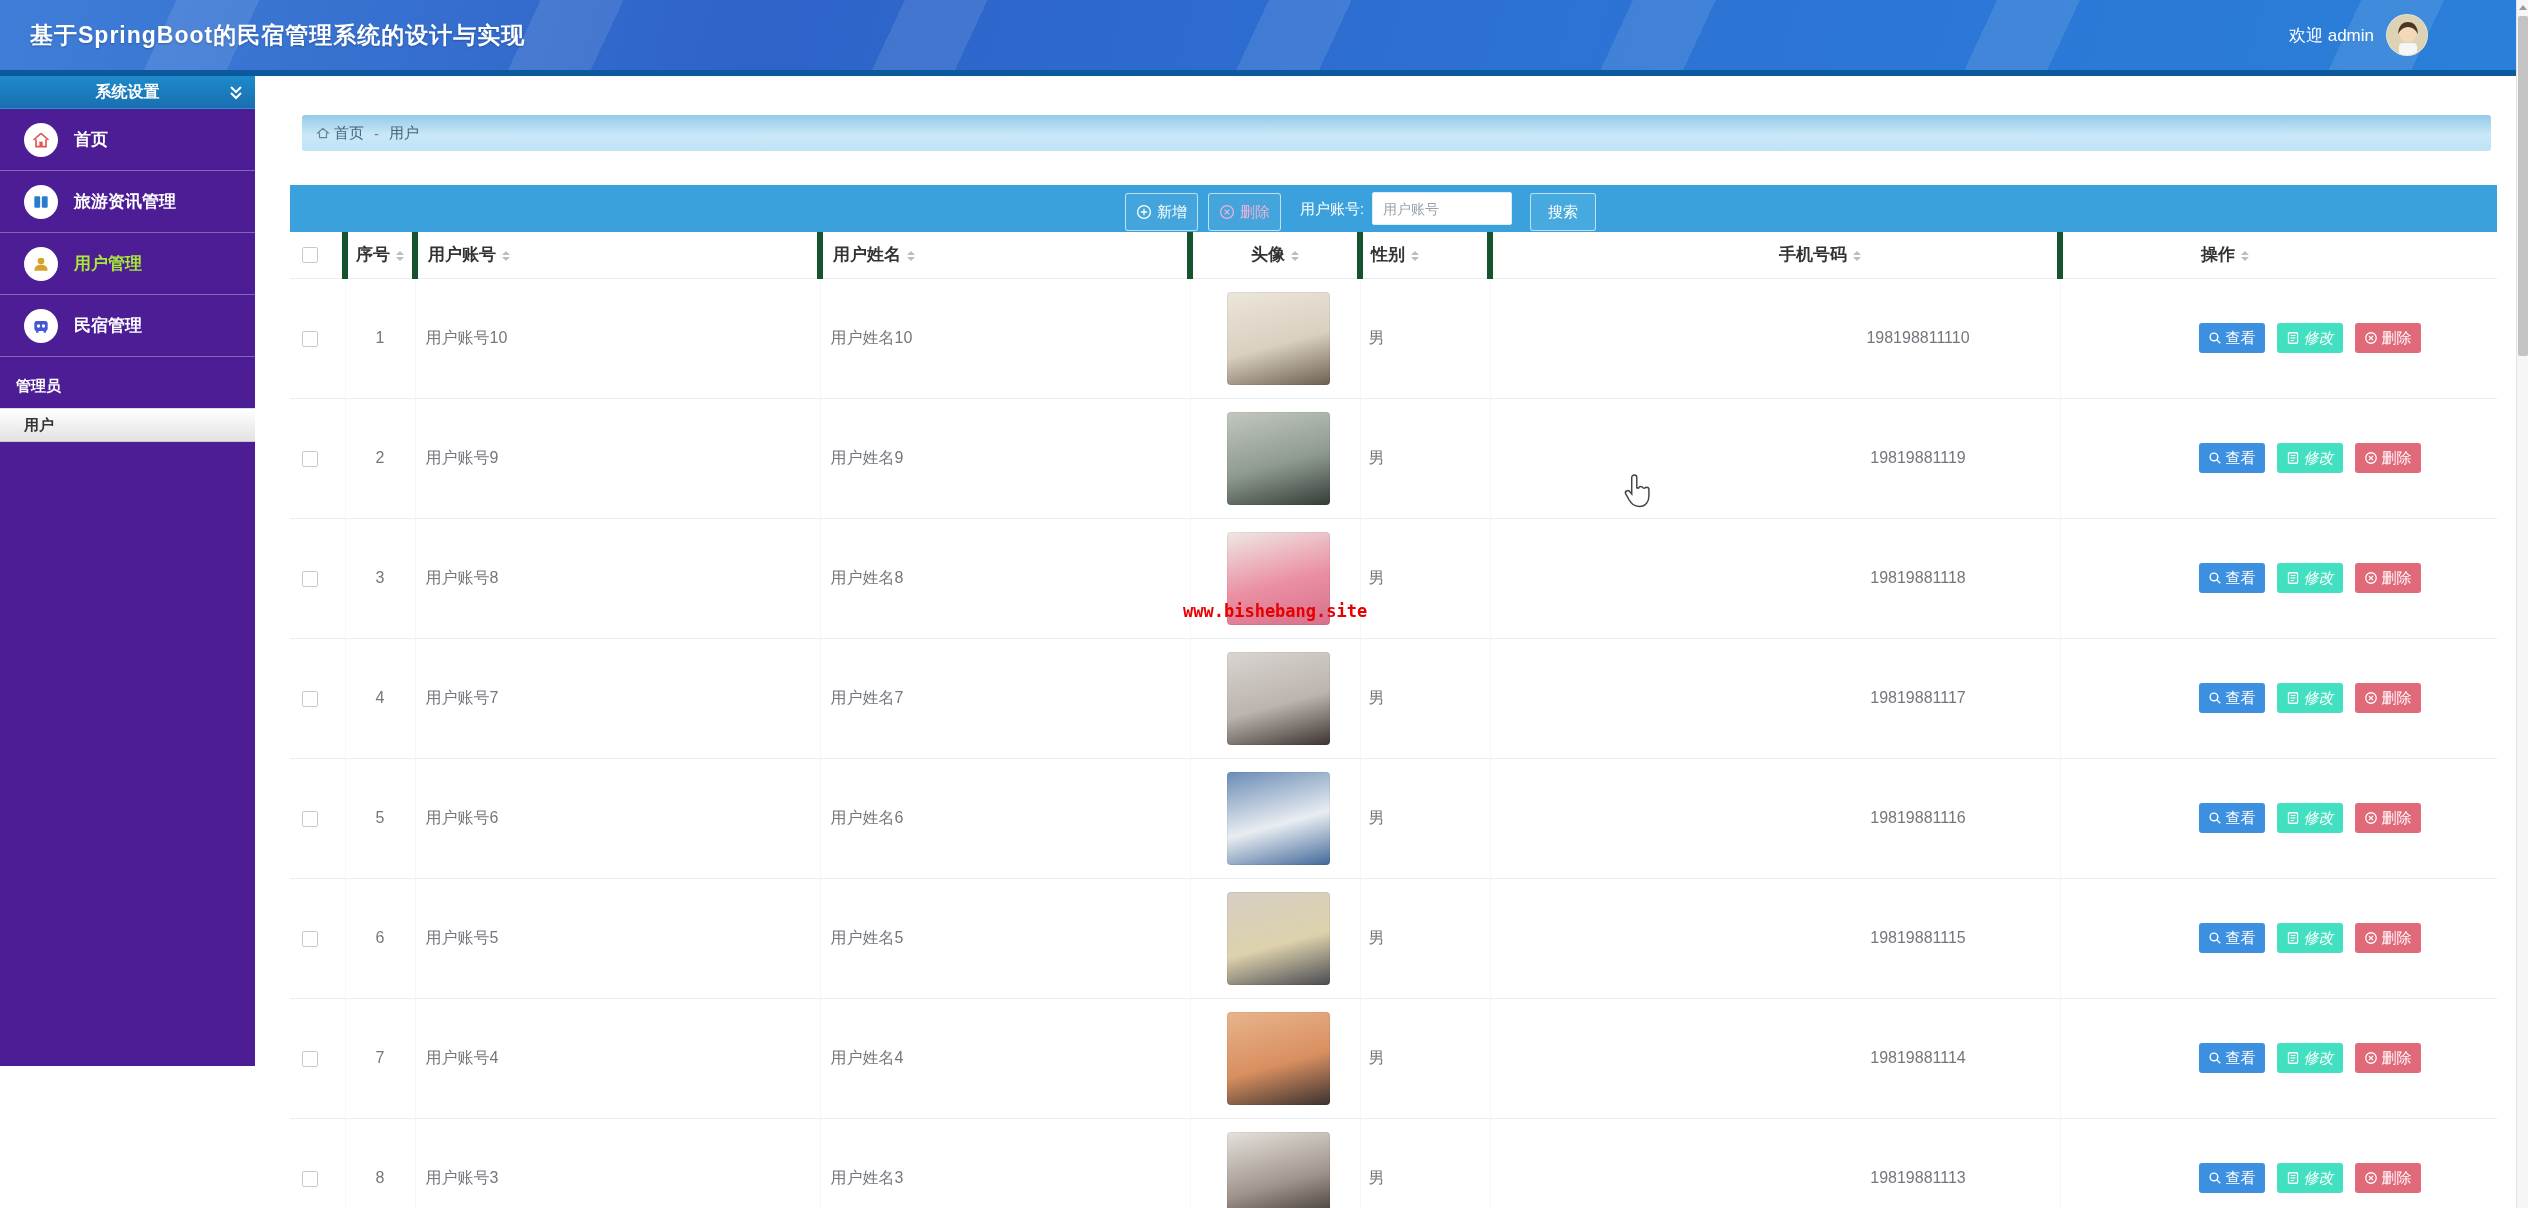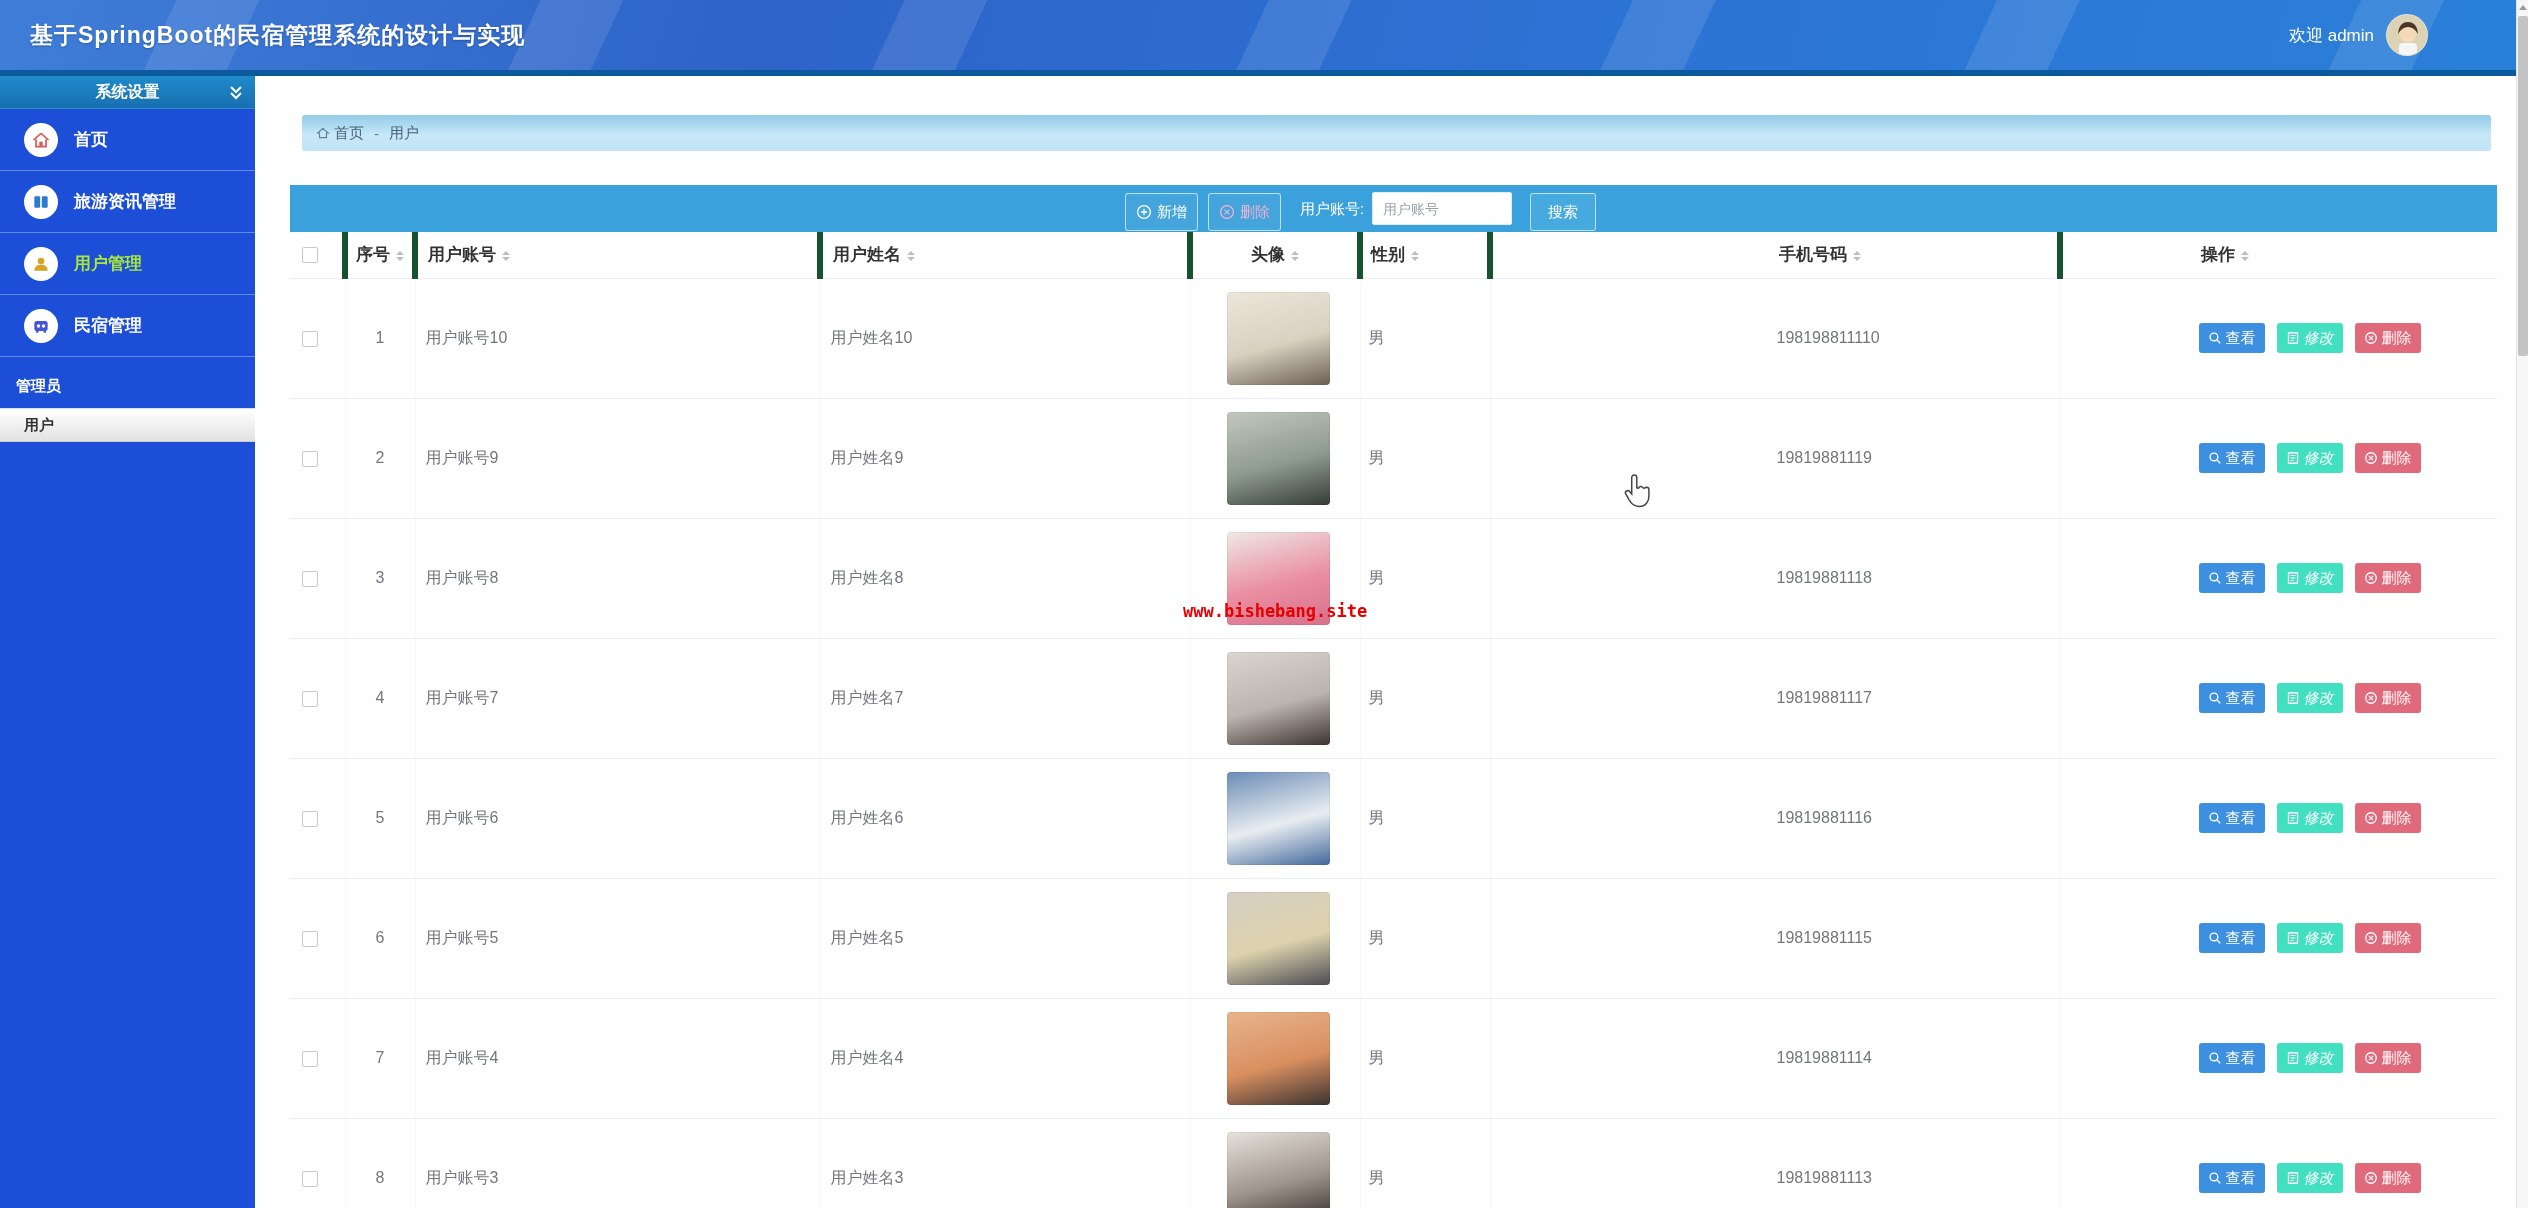--- a/index.html
+++ b/index.html
@@ -13,21 +13,21 @@
     background:repeating-linear-gradient(115deg, rgba(255,255,255,0) 0 160px, rgba(255,255,255,.10) 160px 235px, rgba(255,255,255,0) 235px 330px);
   }
   .banner-title { position:absolute; left:30px; top:0; line-height:70px; color:#fff;
     font-size:23px; font-weight:bold; letter-spacing:1px; text-shadow:0 1px 2px rgba(0,0,0,.25); }
   .banner-right { position:absolute; right:100px; top:0; height:70px; display:flex; align-items:center; gap:12px; }
   .welcome { color:#fff; font-size:17px; }
   .top-avatar { width:42px; height:42px; border-radius:50%; background:#ded4ba; overflow:hidden; border:1px solid rgba(255,255,255,.4); }
   .banner-divider { position:absolute; left:0; top:70px; width:2528px; height:6px; background:#0b5a9e; }
 
   
-  .sidebar { position:absolute; left:0; top:76px; width:255px; height:1132px; background:#1d4ed8; }
+  .sidebar { position:absolute; left:0; top:76px; width:255px; height:990px; background:#4c1d95; }
   .sys-header { height:33px; background:linear-gradient(#1f8aca,#186fb0); display:flex; align-items:center; justify-content:center; position:relative; border-bottom:1px solid #2a93cc; }
   .sys-header-label { color:#fff; font-size:16px; font-weight:bold; }
   .sys-chevrons { position:absolute; right:12px; top:9px; width:14px; height:16px; }
   .menu-item { height:62px; display:flex; align-items:center; border-bottom:1px solid rgba(255,255,255,.32); cursor:pointer; }
   .menu-icon { width:34px; height:34px; border-radius:50%; background:#fff; margin-left:24px; display:flex; align-items:center; justify-content:center; flex:none; }
   .menu-label { margin-left:16px; color:#fff; font-size:17px; font-weight:bold; }
   .menu-item.active .menu-label { color:#a9e83a; }
   .side-section { padding:20px 0 12px 16px; color:#fff; font-size:15px; font-weight:bold; }
   .submenu-selected { height:34px; background:linear-gradient(#ffffff,#e2e2e2); display:flex; align-items:center; padding-left:24px;
     color:#333; font-size:15px; font-weight:bold; border-top:1px solid #cfe3ef; border-bottom:1px solid #c9c9c9; cursor:pointer; }
@@ -54,21 +54,21 @@
 
   
   table.grid { position:absolute; left:35px; top:156px; width:2207px; border-collapse:collapse; table-layout:fixed; }
   .grid th { height:46px; font-size:17px; color:#333; font-weight:bold; text-align:left; border-bottom:1px solid #ebeef5; border-right:6px solid #14532d; white-space:nowrap; }
   .grid td { height:120px; font-size:16px; color:#73777d; border-bottom:1px solid #ebeef5; border-right:1px solid #f6f7f9; vertical-align:middle; white-space:nowrap; }
   .grid th:last-child,.grid td:last-child { border-right:none; }
   .col-cb   { padding-left:12px; }
   .col-idx  { text-align:center; }
   .col-acc,.col-name { padding-left:10px; }
   .col-gen  { padding-left:8px; }
-  .col-ph   { padding-left:286px; color:#989ca2; }
+  .col-ph   { padding-left:286px; color:#989ca2;text-align:center; }
   th.col-ph { color:#333; }
   .col-op   { padding-left:138px; }
   th.col-idx,th.col-av { text-align:center; }
   .cb { display:inline-block; width:16px; height:16px; background:#fff; border:1px solid #c6cad0; border-radius:2px; cursor:pointer; vertical-align:middle; }
   .caret { display:inline-flex; flex-direction:column; margin-left:6px; vertical-align:middle; }
   .caret i { display:block; width:0; height:0; border:4px solid transparent; }
   .caret .up { border-bottom-color:#b9bdc6; margin-bottom:2px; }
   .caret .dn { border-top-color:#b9bdc6; }
   .avatar { width:103px; height:93px; margin-left:36px; border-radius:4px; box-shadow:0 0 0 1px rgba(0,0,0,.05) inset; }
   .ops { display:flex; gap:12px;align-items:center; }

